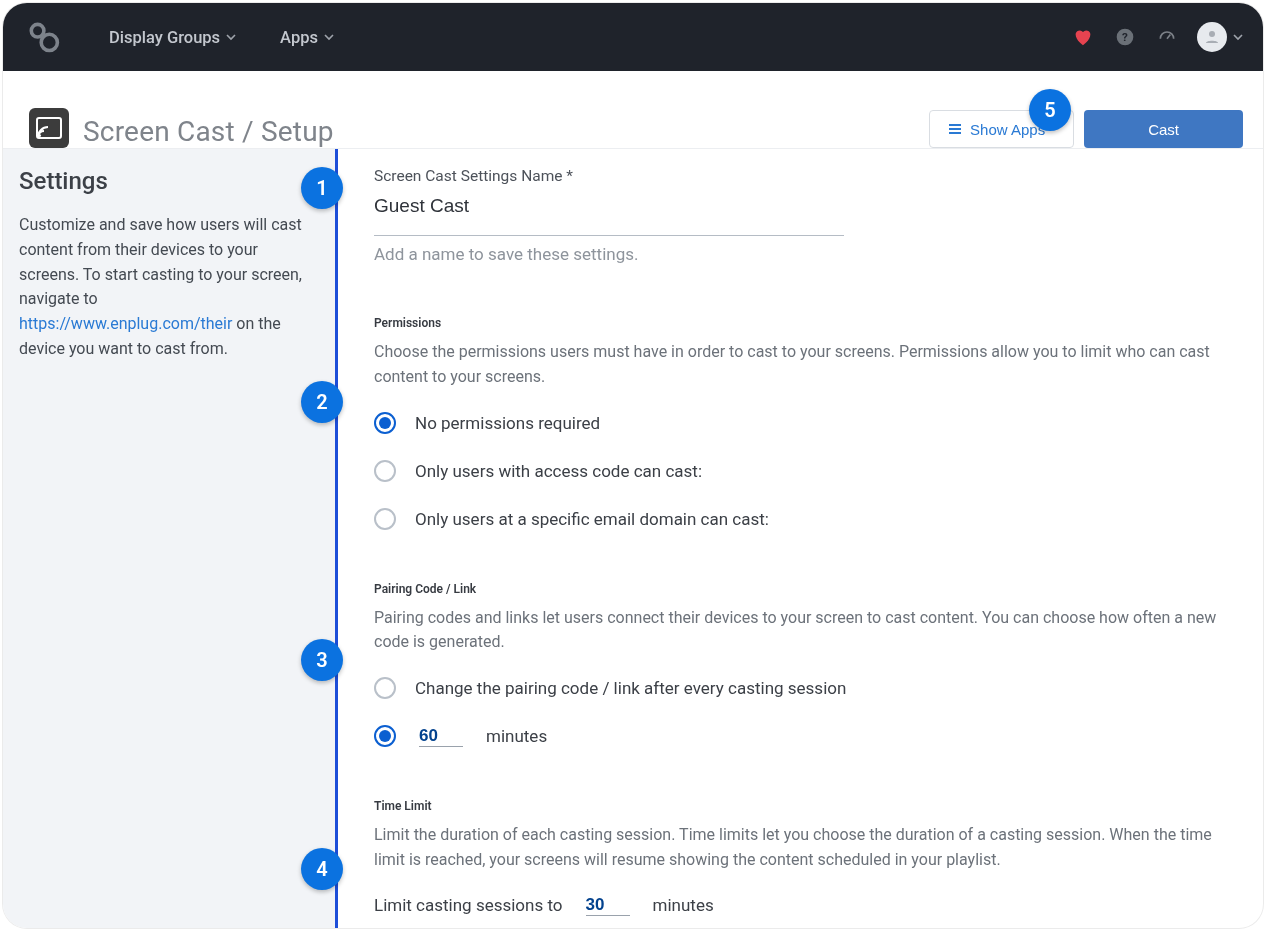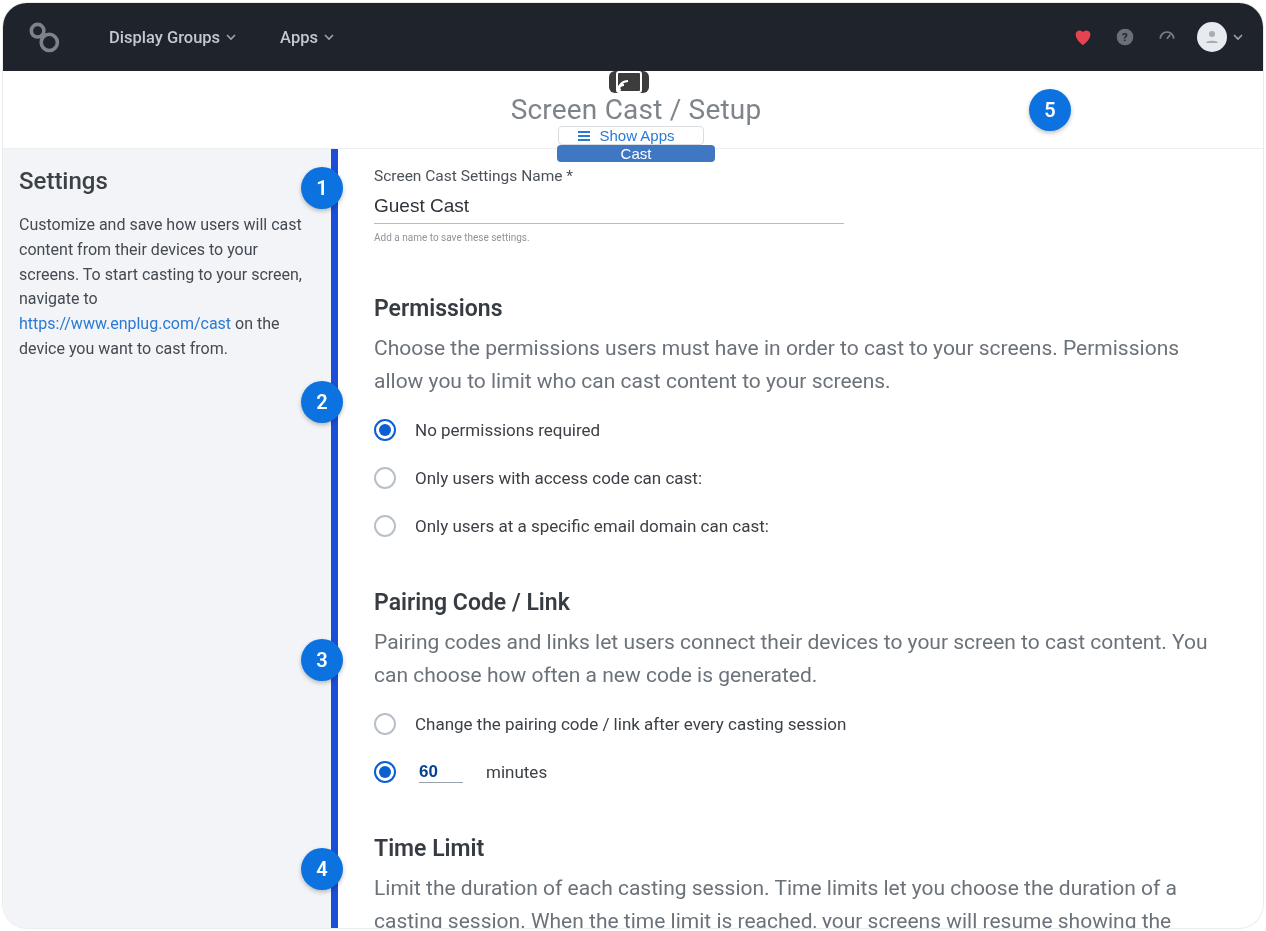--- a/index.html
+++ b/index.html
@@ -61,24 +61,23 @@
   .avatar {
     width: 30px; height: 30px; border-radius: 50%;
     background: #e7eaee;
     display:flex; align-items:center; justify-content:center;
   }
 
   
   .toolbar {
     height: 78px;
     display:flex;
-    align-items:center;
+    align-items:flex-end;
     padding: 0 20px 0 26px;
     border-bottom: 1px solid #eceef1;
-    flex-direction: column;
   }
   .app-icon {
     width: 40px; height: 40px;
     background: #3c3c3c;
     border-radius: 6px;
     display:flex; align-items:center; justify-content:center;
     margin-right: 14px;
   }
   .page-title {
     font-size: 28px;
@@ -112,21 +111,21 @@
 
   
   .body {
     display:flex;
     height: calc(100% - 68px - 78px);
   }
   .sidebar {
     width: 335px;
     background: #f2f4f7;
     padding: 18px 22px 20px 16px;
-    border-right: 7px solid #1d4ed8;
+    border-right: 3px solid #1d4ed8;
   }
   .sidebar h2 {
     font-size: 24px;
     font-weight: 500;
     color: #3c4047;
     margin-bottom: 18px;
   }
   .sidebar p {
     font-size: 16px;
     line-height: 1.55;
@@ -145,39 +144,39 @@
     font-size: 15.5px;
     color: #4d525a;
     margin-bottom: 8px;
   }
   .underline-input {
     border: none;
     border-bottom: 1px solid #b5bcc5;
     font-size: 19px;
     color: #2f333a;
     width: 470px;
-    padding: 2px 0 6px 0;
+    padding: 2px 0 18px 0;
     outline: none;
     background: transparent;
   }
   .field-hint {
-    font-size: 10px;
+    font-size: 17px;
     color: #8e949c;
     margin-top: 8px;
   }
 
   .section { margin-top: 52px; }
   .section h3 {
-    font-size: 23px;
+    font-size: 12px;
     font-weight: 600;
     color: #373b42;
     margin-bottom: 10px;
   }
   .section .desc {
-    font-size: 21px;
+    font-size: 16px;
     line-height: 1.55;
     color: #6c727a;
     margin-bottom: 22px;
   }
   .radio-row {
     display:flex;
     align-items:center;
     gap: 19px;
     font-size: 17px;
     color: #3c4047;
@@ -301,21 +300,21 @@
     </button>
     <button class="btn btn-primary">
       <span>Cast</span>
     </button>
   </div>
 
   <div class="body">
     <aside class="sidebar">
       <h2>Settings</h2>
       <p>
-        <span>Customize and save how users will cast content from their devices to your screens. To start casting to your screen, navigate to </span><a href="#">https://www.enplug.com/cast</a><span> on the device you want to cast from.</span>
+        <span>Customize and save how users will cast content from their devices to your screens. To start casting to your screen, navigate to </span><a href="#">https://www.enplug.com/their</a><span> on the device you want to cast from.</span>
       </p>
     </aside>
 
     <main class="main">
 
       <div>
         <div class="field-label">Screen Cast Settings Name *</div>
         <input class="underline-input" value="Guest Cast" style="">
         <div class="field-hint">Add a name to save these settings.</div>
       </div>

